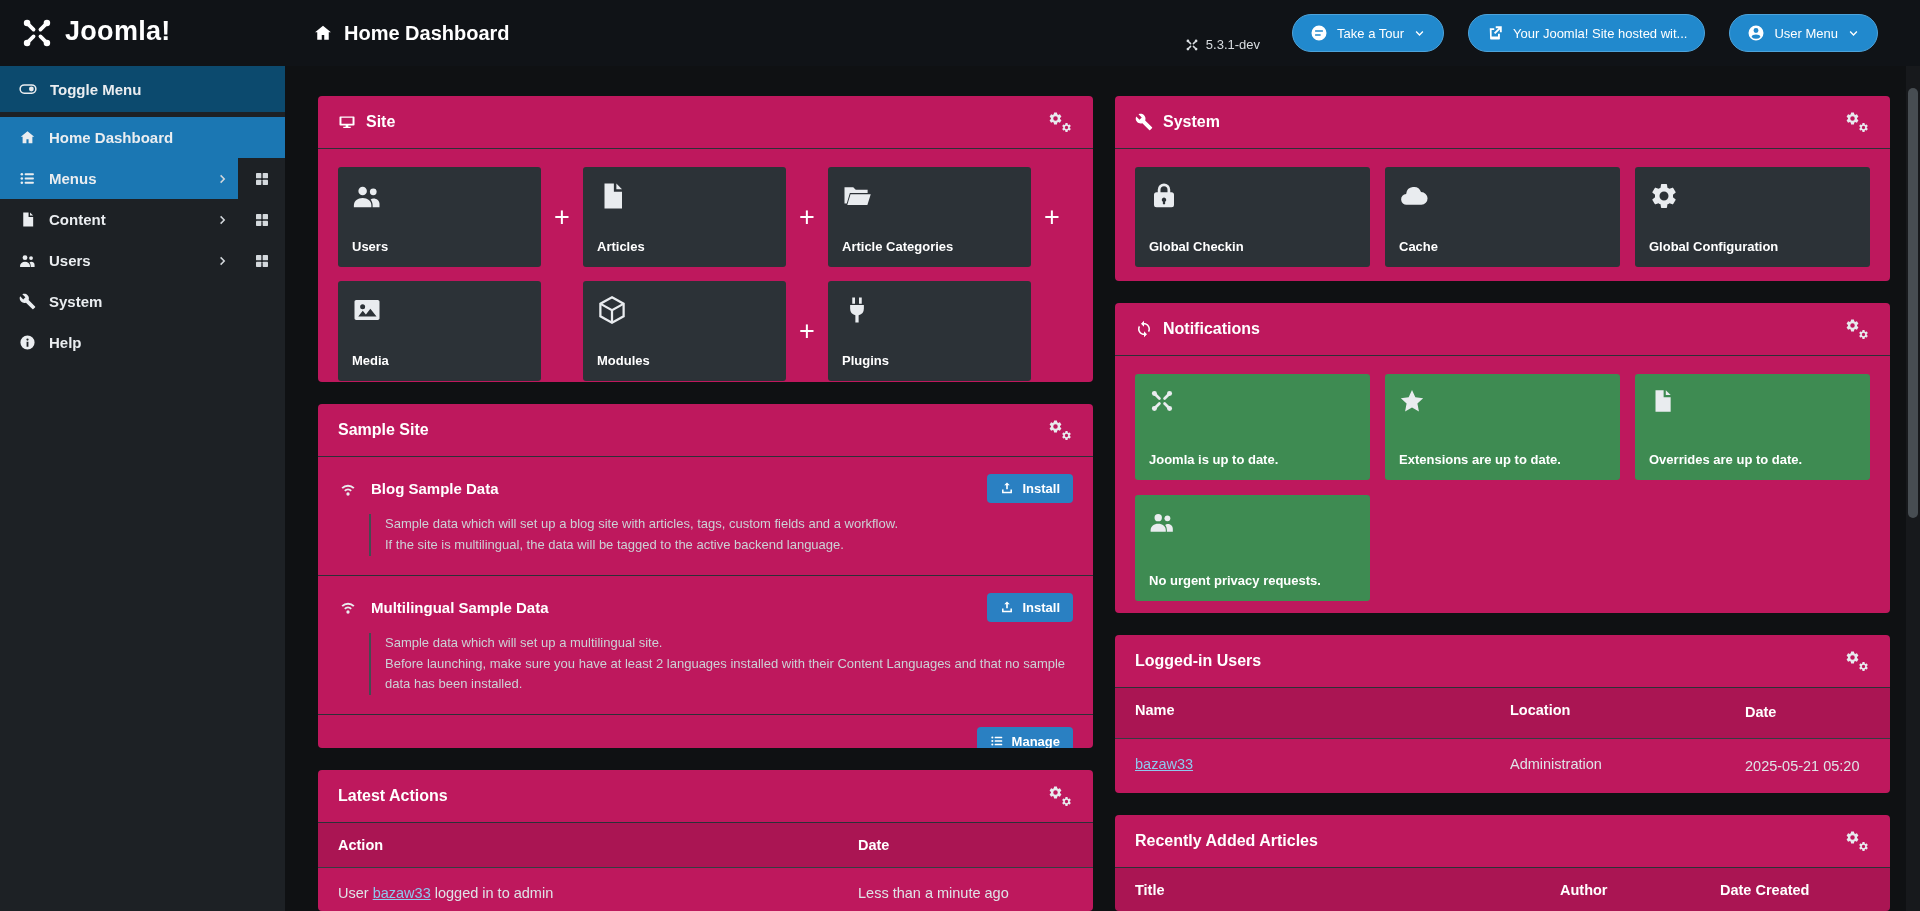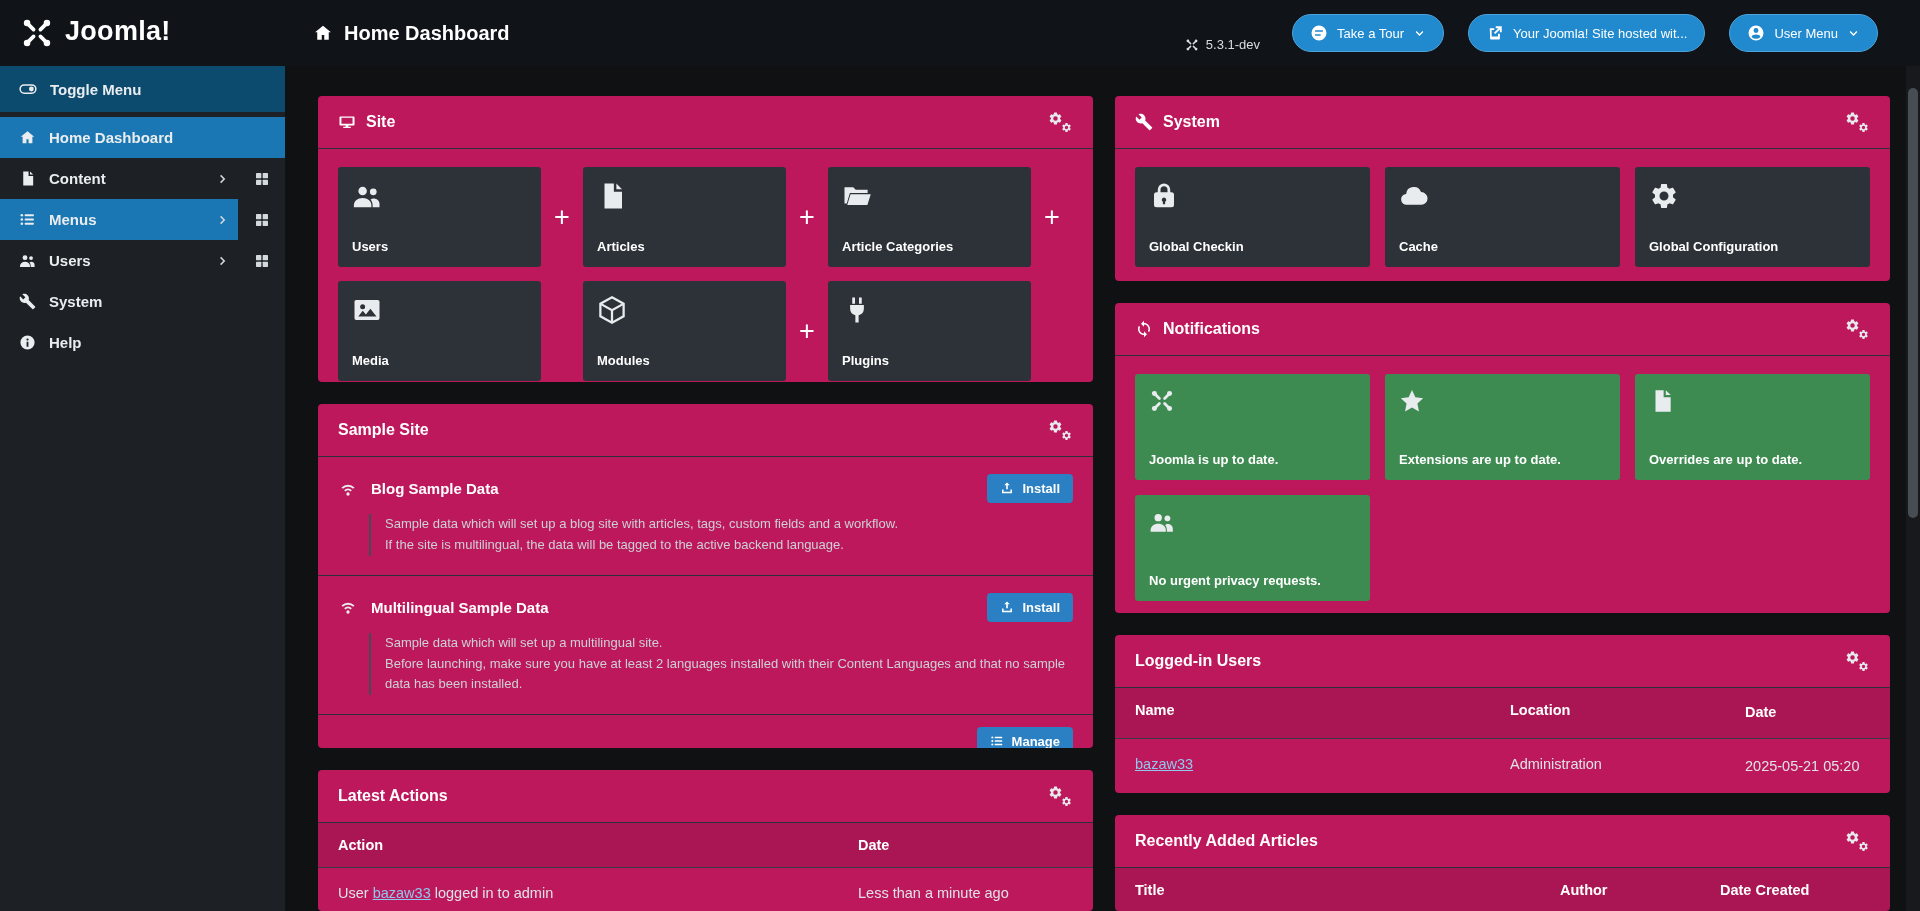--- a/index.html
+++ b/index.html
@@ -260,42 +260,42 @@
   <div class="side-row active">
     <div class="side-main">
       <svg class="ic ic17">
           <use href="#i-home"></use>
         </svg>
       <span class="side-label">Home Dashboard</span>
     </div>
   </div>
 
   <div class="side-row">
+    <div class="side-main active">
+      <svg class="ic ic17">
+          <use href="#i-list"></use>
+        </svg>
+      <span class="side-label">Menus</span>
+      <svg class="ic chev">
+          <use href="#i-chev-right"></use>
+        </svg>
+    </div>
+    <div class="side-grid">
+      <svg class="ic ic16">
+          <use href="#i-grid"></use>
+        </svg>
+    </div>
+  </div>
+
+  <div class="side-row">
     <div class="side-main">
       <svg class="ic ic17">
           <use href="#i-file"></use>
         </svg>
       <span class="side-label">Content</span>
-      <svg class="ic chev">
-          <use href="#i-chev-right"></use>
-        </svg>
-    </div>
-    <div class="side-grid">
-      <svg class="ic ic16">
-          <use href="#i-grid"></use>
-        </svg>
-    </div>
-  </div>
-
-  <div class="side-row">
-    <div class="side-main active">
-      <svg class="ic ic17">
-          <use href="#i-list"></use>
-        </svg>
-      <span class="side-label">Menus</span>
       <svg class="ic chev">
           <use href="#i-chev-right"></use>
         </svg>
     </div>
     <div class="side-grid">
       <svg class="ic ic16">
           <use href="#i-grid"></use>
         </svg>
     </div>
   </div>

